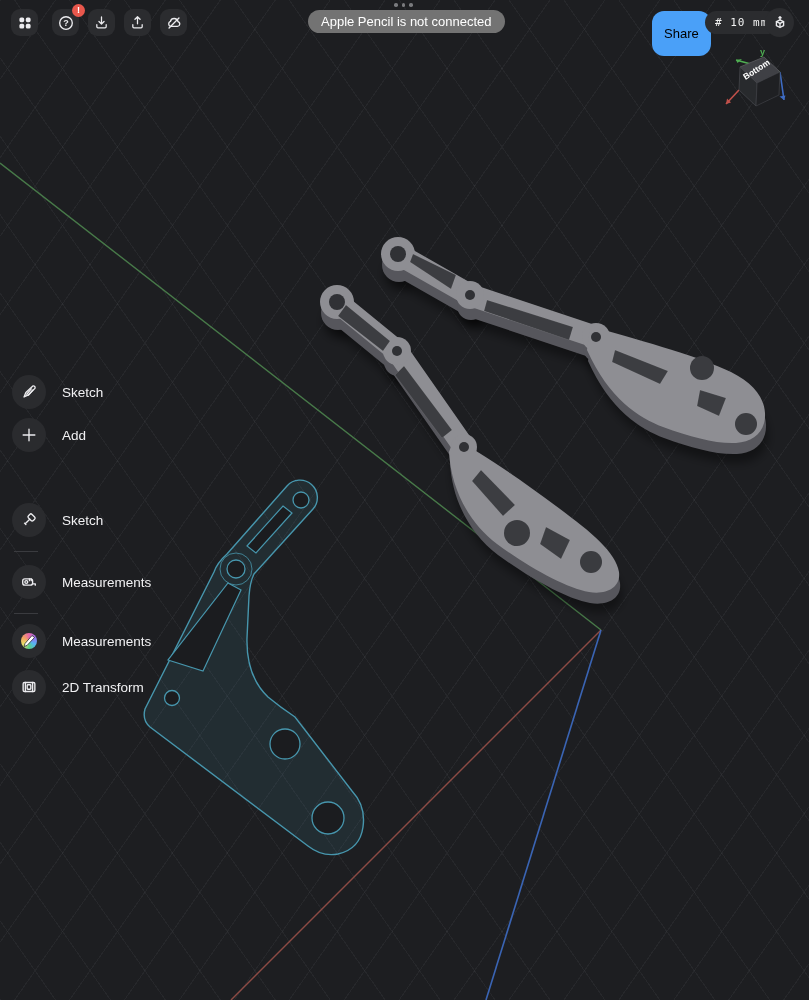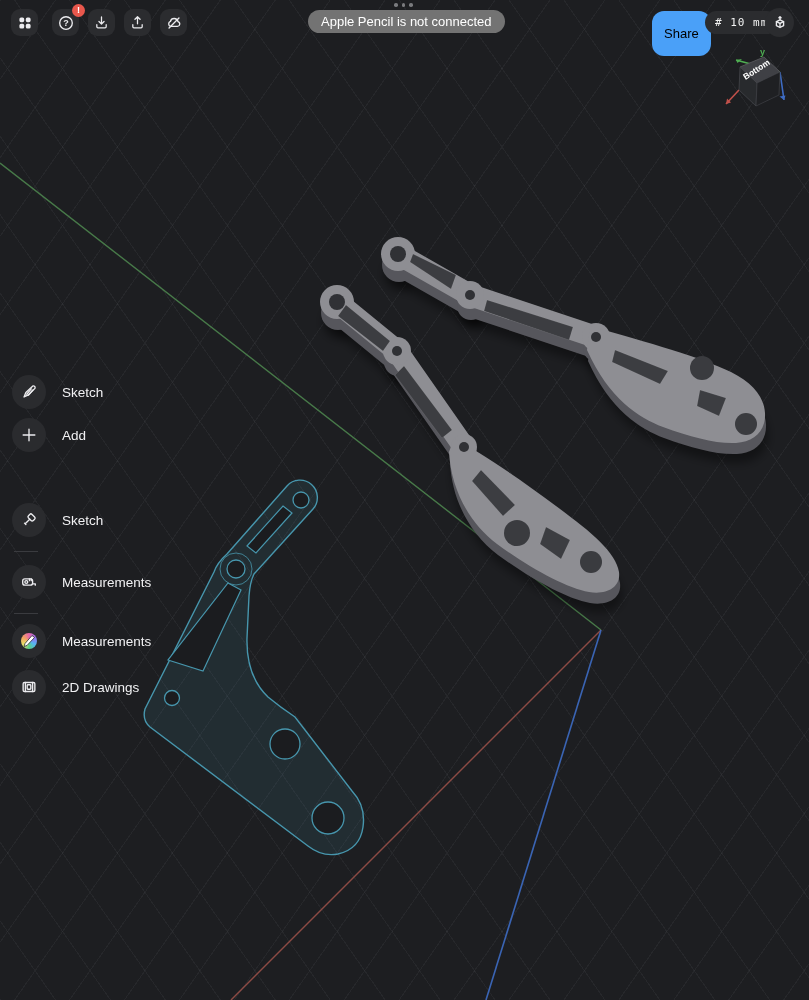--- a/index.html
+++ b/index.html
@@ -274,16 +274,16 @@
   </div>
 
   <div class="side-item" style="top:670px">
     <span class="side-icon">
       <svg width="18" height="18" viewBox="0 0 20 20">
         <rect class="icon-stroke" x="3.5" y="5" width="13" height="10" rx="1.5"></rect>
         <path class="icon-stroke" d="M6 5 v10 M14 5 v10"></path>
         <rect class="icon-stroke" x="8" y="7.5" width="4" height="5" rx="0.8"></rect>
       </svg>
     </span>
-    <span class="side-label">2D Drawings</span>
+    <span class="side-label">2D Transform</span>
   </div>
 
 </div>
 
 </body></html>

